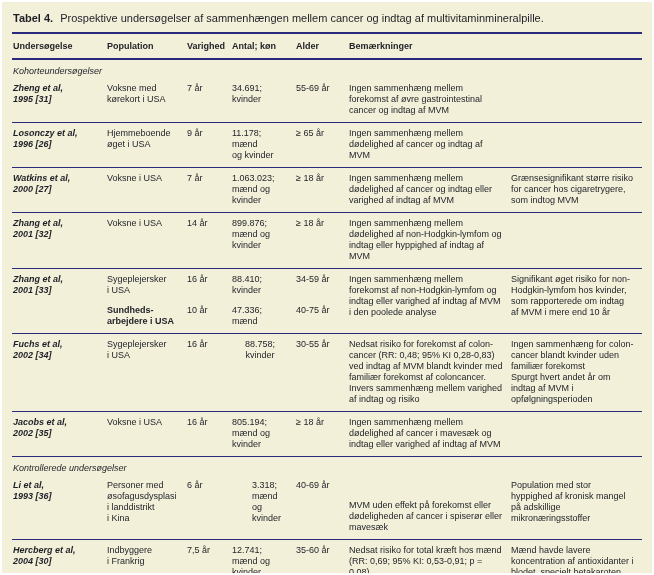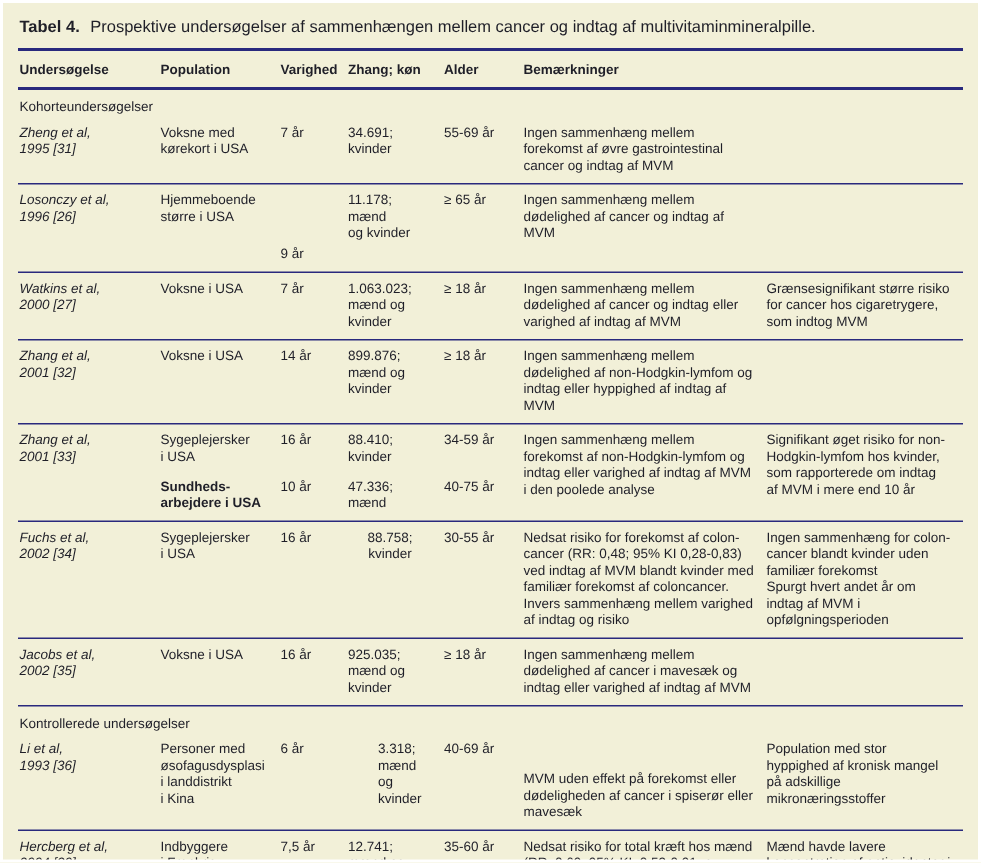--- a/index.html
+++ b/index.html
@@ -27,68 +27,68 @@
   }
   .header-row{
     border-bottom:2px solid var(--line);
     padding:7px 0 6px 0;
   }
   .hcell{
     font-weight:bold;font-size:9px;line-height:11px;padding:0 8px 0 0;
   }
   .hcell:first-child{padding-left:1px;}
   .section-heading{
-    font-size:9px;line-height:11px;padding:6px 0 1px 1px;
+    font-style:italic;font-size:9px;line-height:11px;padding:6px 0 1px 1px;
   }
   .trow{
     border-bottom:1.5px solid var(--line);
     padding:5px 0 6px 0;
     row-gap:9px;
   }
   .trow.last{border-bottom:2.5px solid var(--line);}
   .cell{
     font-size:9px;line-height:11px;padding:0 8px 0 0;
     white-space:pre-line;
   }
-  .cell.study{font-style:italic;padding-left:1px;}
+  .cell.study{font-style:italic;padding-left:1px;font-weight:bold;}
 </style>
 </head>
 <body>
 
 <div class="frame">
   <div class="title">
     <span class="title-label">Tabel 4.</span><span class="title-text">Prospektive undersøgelser af sammenhængen mellem cancer og indtag af multivitaminmineralpille.</span>
   </div>
   <div class="grid header-row" id="header-row">
       <div class="hcell">Undersøgelse</div>
       <div class="hcell">Population</div>
       <div class="hcell">Varighed</div>
-      <div class="hcell">Zhang; køn</div>
+      <div class="hcell">Antal; køn</div>
       <div class="hcell">Alder</div>
       <div class="hcell">Bemærkninger</div>
     </div>
   <div id="table-body">
       <div class="section-heading">Kohorteundersøgelser</div>
       <div class="grid trow">
         <div class="cell study" style="grid-area: 1 / 1;">Zheng et al,
 1995 [31]</div>
         <div class="cell" style="grid-area: 1 / 2;">Voksne med
 kørekort i USA</div>
         <div class="cell" style="grid-area: 1 / 3;">7 år</div>
         <div class="cell" style="grid-area: 1 / 4;">34.691;
 kvinder</div>
         <div class="cell" style="grid-area: 1 / 5;">55-69 år</div>
         <div class="cell" style="grid-area: 1 / 6 / span 1;">Ingen sammenhæng mellem forekomst af øvre gastrointestinal cancer og indtag af MVM</div>
       </div>
       <div class="grid trow">
         <div class="cell study" style="grid-area: 1 / 1;">Losonczy et al,
 1996 [26]</div>
         <div class="cell" style="grid-area: 1 / 2;">Hjemmeboende
-større i USA</div>
-        <div class="cell" style="grid-area: 1 / 3; margin-top: 36px;">9 år</div>
+øget i USA</div>
+        <div class="cell" style="grid-area: 1 / 3;">9 år</div>
         <div class="cell" style="grid-area: 1 / 4;">11.178; mænd
 og kvinder</div>
         <div class="cell" style="grid-area: 1 / 5;">≥ 65 år</div>
         <div class="cell" style="grid-area: 1 / 6 / span 1;">Ingen sammenhæng mellem dødelighed af cancer og indtag af MVM</div>
       </div>
       <div class="grid trow">
         <div class="cell study" style="grid-area: 1 / 1;">Watkins et al,
 2000 [27]</div>
         <div class="cell" style="grid-area: 1 / 2;">Voksne i USA</div>
         <div class="cell" style="grid-area: 1 / 3;">7 år</div>
@@ -139,21 +139,21 @@
         <div class="cell" style="grid-area: 1 / 5;">30-55 år</div>
         <div class="cell" style="grid-area: 1 / 6 / span 1;">Nedsat risiko for forekomst af colon-cancer (RR: 0,48; 95% KI 0,28-0,83) ved indtag af MVM blandt kvinder med familiær forekomst af coloncancer. Invers sammenhæng mellem varighed af indtag og risiko</div>
         <div class="cell" style="grid-area: 1 / 7 / span 1;">Ingen sammenhæng for colon-cancer blandt kvinder uden familiær forekomst
 Spurgt hvert andet år om indtag af MVM i opfølgningsperioden</div>
       </div>
       <div class="grid trow">
         <div class="cell study" style="grid-area: 1 / 1;">Jacobs et al,
 2002 [35]</div>
         <div class="cell" style="grid-area: 1 / 2;">Voksne i USA</div>
         <div class="cell" style="grid-area: 1 / 3;">16 år</div>
-        <div class="cell" style="grid-area: 1 / 4;">925.035;
+        <div class="cell" style="grid-area: 1 / 4;">805.194;
 mænd og
 kvinder</div>
         <div class="cell" style="grid-area: 1 / 5;">≥ 18 år</div>
         <div class="cell" style="grid-area: 1 / 6 / span 1;">Ingen sammenhæng mellem dødelighed af cancer i mavesæk og indtag eller varighed af indtag af MVM</div>
       </div>
       <div class="section-heading">Kontrollerede undersøgelser</div>
       <div class="grid trow">
         <div class="cell study" style="grid-area: 1 / 1;">Li et al,
 1993 [36]</div>
         <div class="cell" style="grid-area: 1 / 2;">Personer med

